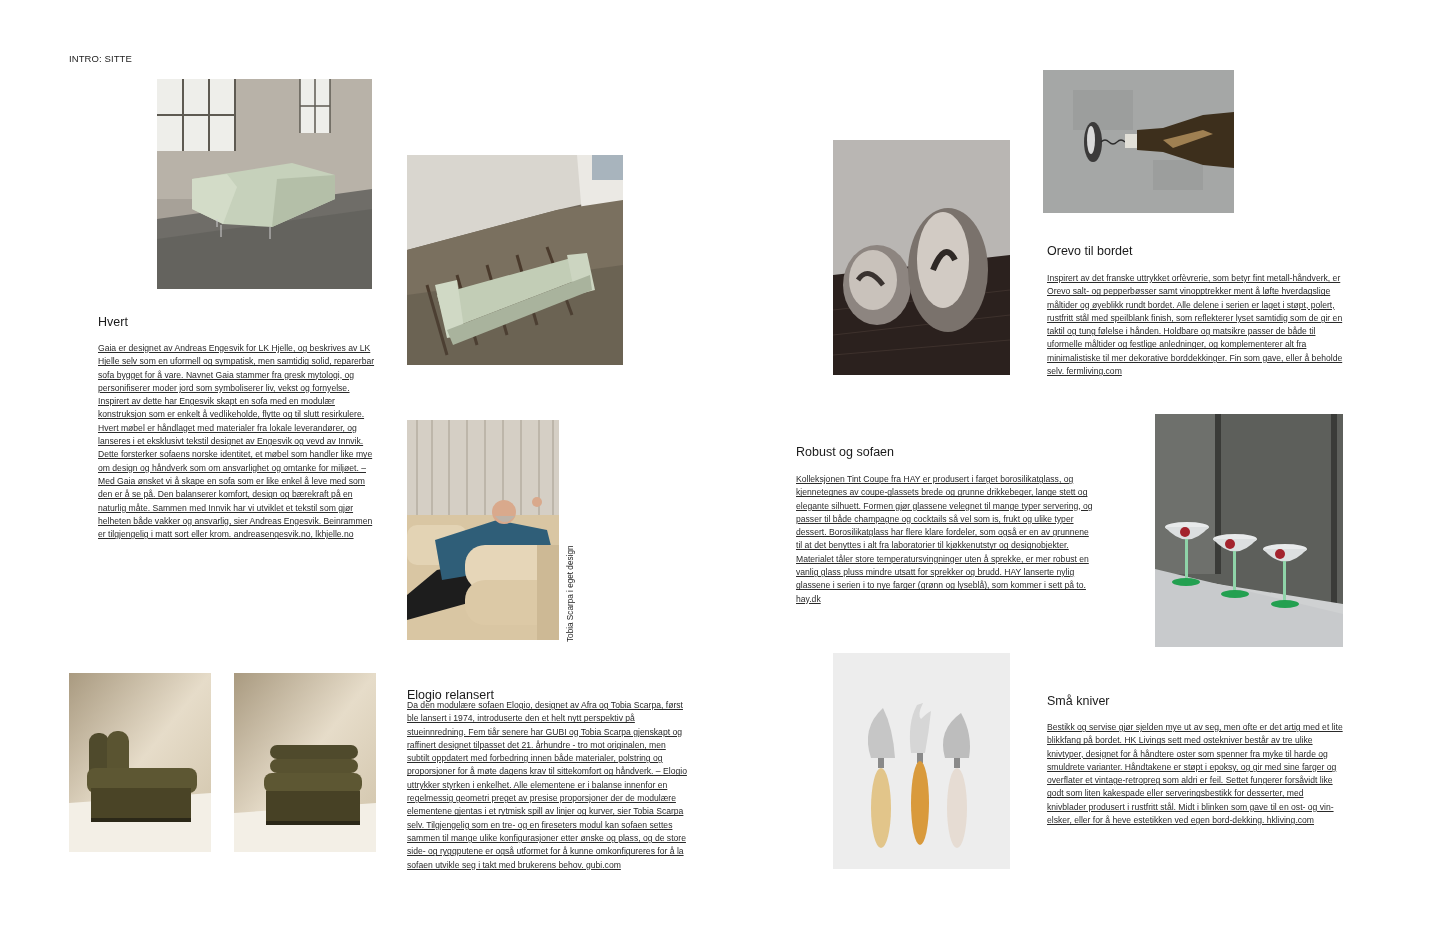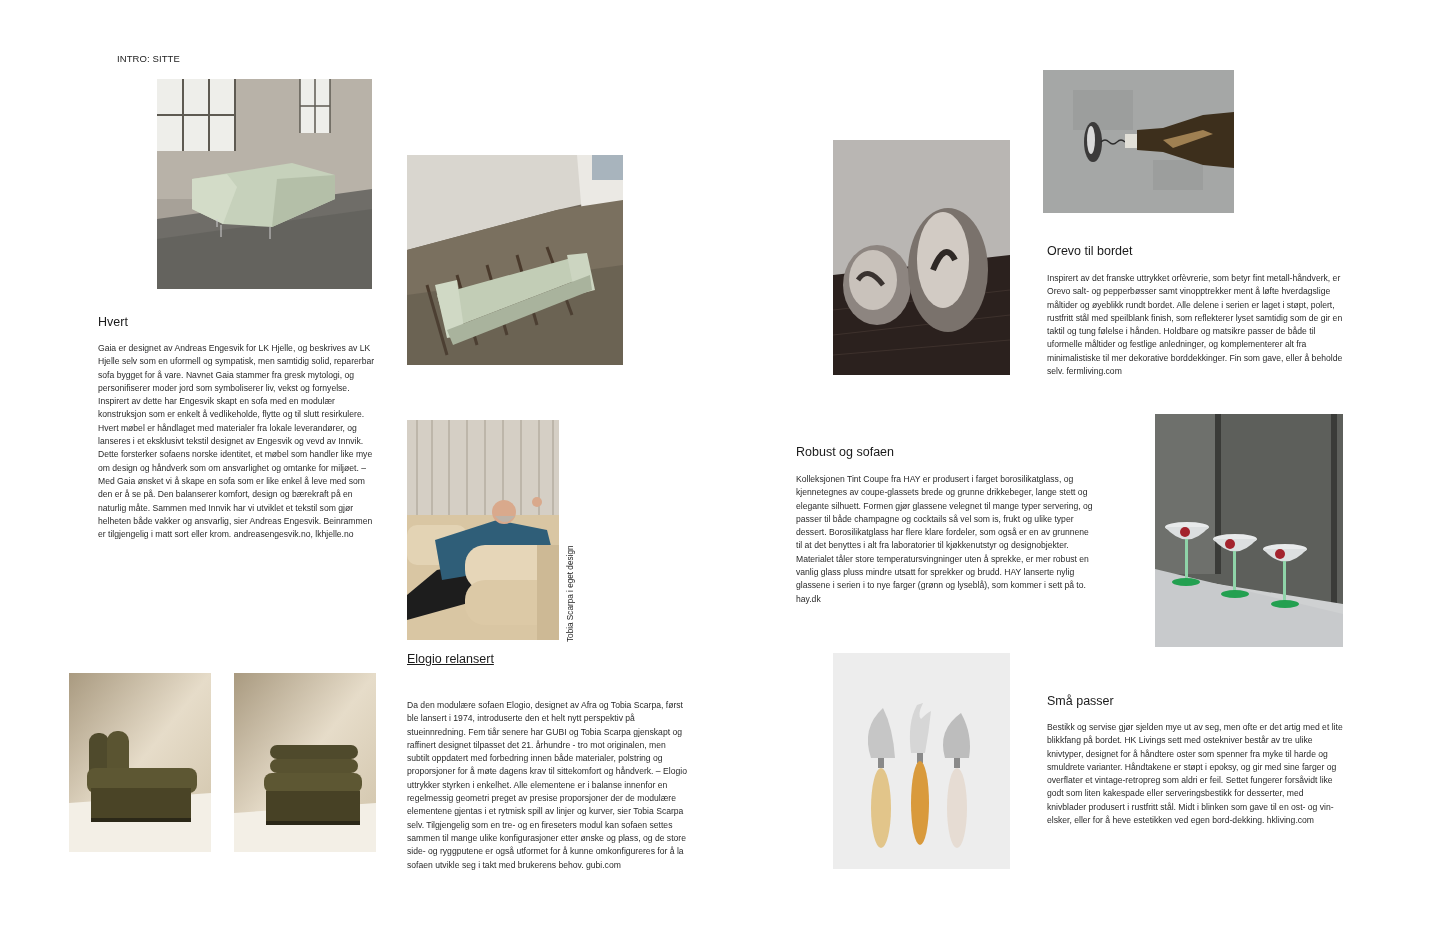--- a/index.html
+++ b/index.html
@@ -1,21 +1,21 @@
 <!DOCTYPE html>
 <html><head>
 <meta charset="utf-8">
 <style>
   html, body { margin:0; padding:0; background:#ffffff; }
   body { width:1445px; height:929px; position:relative; overflow:hidden;
          font-family:"Liberation Sans", sans-serif; color:#1c1c1c; }
   .abs { position:absolute; }
-  .kicker { font-size:9.5px; letter-spacing:0.1px; color:#222;margin-left:48px; }
+  .kicker { font-size:9.5px; letter-spacing:0.1px; color:#222; }
   .h { font-size:12.5px; font-weight:normal; color:#1a1a1a; margin:0;text-align:right; }
-  .body { font-size:8.6px; line-height:13.3px; color:#2a2a2a; margin:0; }
+  .body { font-size:8.6px; line-height:13.3px; color:#2a2a2a; margin:0;text-decoration:underline; }
   .photo { overflow:hidden; }
   .photo svg { display:block; width:100%; height:100%; }
   .caption { font-size:8.2px; color:#222; writing-mode:vertical-rl; transform:rotate(180deg); white-space:nowrap; }
 </style>
 </head>
 <body>
 
 <div class="abs kicker" style="left:69px;top:53px;">INTRO: SITTE</div>
 
 <div class="abs photo" style="left:157px;top:79px;width:215px;height:210px;">
@@ -130,21 +130,21 @@
     <rect width="142" height="179" fill="url(#bg2)"></rect>
     <polygon points="0,140 142,130 142,179 0,179" fill="#f3efe6"></polygon>
     <rect x="36" y="72" width="88" height="14" rx="7" fill="#4f4a2c"></rect>
     <rect x="36" y="86" width="88" height="14" rx="7" fill="#585230"></rect>
     <rect x="30" y="100" width="98" height="20" rx="8" fill="#5d5733"></rect>
     <rect x="32" y="118" width="94" height="30" fill="#474125"></rect>
     <rect x="32" y="148" width="94" height="4" fill="#2b2818"></rect>
   </svg>
 </div>
 
-<h2 class="abs h" style="left:407px;top:652px;text-decoration:underline;">Elogio relansert</h2>
+<h2 class="abs h" style="left:407px;top:688px;">Elogio relansert</h2>
 <p class="abs body" style="left:407px;top:699px;width:282px;">Da den modulære sofaen Elogio, designet av Afra og Tobia Scarpa, først ble lansert i 1974, introduserte den et helt nytt perspektiv på stueinnredning. Fem tiår senere har GUBI og Tobia Scarpa gjenskapt og raffinert designet tilpasset det 21. århundre - tro mot originalen, men subtilt oppdatert med forbedring innen både materialer, polstring og proporsjoner for å møte dagens krav til sittekomfort og håndverk. – Elogio uttrykker styrken i enkelhet. Alle elementene er i balanse innenfor en regelmessig geometri preget av presise proporsjoner der de modulære elementene gjentas i et rytmisk spill av linjer og kurver, sier Tobia Scarpa selv. Tilgjengelig som en tre- og en fireseters modul kan sofaen settes sammen til mange ulike konfigurasjoner etter ønske og plass, og de store side- og ryggputene er også utformet for å kunne omkonfigureres for å la sofaen utvikle seg i takt med brukerens behov. gubi.com</p>
 
 <div class="abs photo" style="left:833px;top:140px;width:177px;height:235px;">
   <svg viewBox="0 0 177 235" preserveAspectRatio="none">
     <rect width="177" height="235" fill="#b9b6b3"></rect>
     <polygon points="0,135 177,115 177,235 0,235" fill="#2b211e"></polygon>
     <g stroke="#4a3c36" stroke-width="1" opacity="0.6">
         <line x1="0" y1="170" x2="177" y2="150"></line>
         <line x1="0" y1="195" x2="177" y2="175"></line>
         <line x1="0" y1="215" x2="177" y2="200"></line>
@@ -220,14 +220,14 @@
     <ellipse cx="48" cy="155" rx="10" ry="40" fill="#e2c58a"></ellipse>
     <path d="M78 100 q-4 -30 6 -48 l6 -2 q-6 12 -2 16 q6 -6 10 -8 q-2 20 -6 42 z" fill="#d6d6d6"></path>
     <rect x="84" y="100" width="6" height="10" fill="#8a8a8a"></rect>
     <ellipse cx="87" cy="150" rx="9" ry="42" fill="#d99a3c"></ellipse>
     <path d="M112 105 q-8 -28 16 -45 q12 22 8 45 z" fill="#bdbdbd"></path>
     <rect x="121" y="105" width="6" height="10" fill="#8a8a8a"></rect>
     <ellipse cx="124" cy="155" rx="10" ry="40" fill="#e6dcd3"></ellipse>
   </svg>
 </div>
 
-<h2 class="abs h" style="left:1047px;top:694px;">Små passer</h2>
+<h2 class="abs h" style="left:1047px;top:694px;">Små kniver</h2>
 <p class="abs body" style="left:1047px;top:721px;width:296px;">Bestikk og servise gjør sjelden mye ut av seg, men ofte er det artig med et lite blikkfang på bordet. HK Livings sett med ostekniver består av tre ulike knivtyper, designet for å håndtere oster som spenner fra myke til harde og smuldrete varianter. Håndtakene er støpt i epoksy, og gir med sine farger og overflater et vintage-retropreg som aldri er feil. Settet fungerer forsåvidt like godt som liten kakespade eller serveringsbestikk for desserter, med knivblader produsert i rustfritt stål. Midt i blinken som gave til en ost- og vin-elsker, eller for å heve estetikken ved egen bord-dekking. hkliving.com</p>
 
 </body></html>

